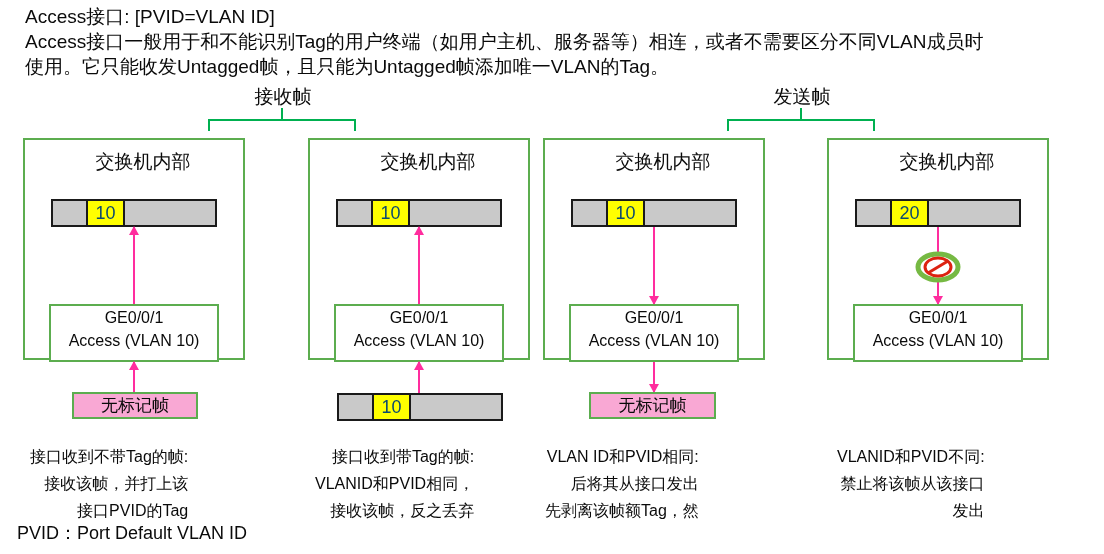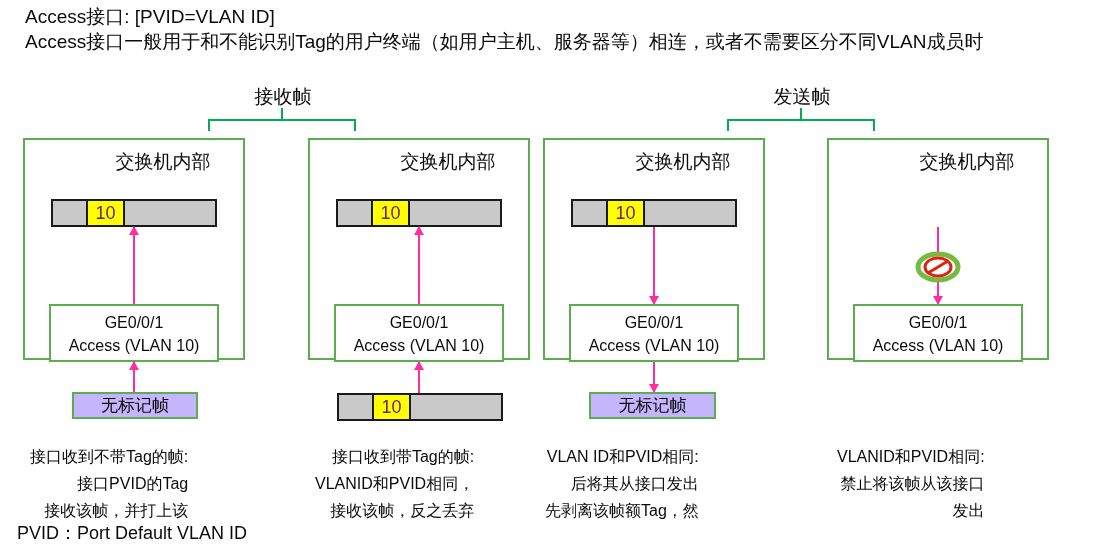--- a/index.html
+++ b/index.html
@@ -11,61 +11,62 @@
 
   
   .bracket{position:absolute;top:119px;width:148px;height:12px;border-top:2px solid #00b050;
            border-left:2px solid #00b050;border-right:2px solid #00b050;box-sizing:border-box;}
   .bracket-stem{position:absolute;top:108px;width:2px;height:12px;background:#00b050;}
   .bracket-label{position:absolute;top:84px;font-size:19px;white-space:nowrap;transform:translateX(-50%);text-align:center;}
 
   
   .panel{position:absolute;top:138px;width:222px;height:222px;border:2px solid #5cad4f;
          background:#fff;box-sizing:border-box;}
-  .panel-title{position:absolute;top:9px;left:0;width:236px;text-align:center;font-size:19px;padding-left:20px;}
+  .panel-title{position:absolute;top:9px;left:0;width:236px;text-align:center;font-size:19px;}
 
   
   .frame-bar{position:absolute;display:flex;width:166px;height:28px;border:2px solid #1a1a1a;
              box-sizing:border-box;background:#c9c9c9;}
   .seg-gray1{width:33px;border-right:2px solid #1a1a1a;background:#c9c9c9;}
   .seg-tag{width:35px;border-right:2px solid #1a1a1a;background:#ffff00;text-align:center;
-           font-size:18px;line-height:24px;color:#701a75;}
+           font-size:18px;line-height:24px;color:#0c4a6e;}
   .seg-gray2{flex:1;background:#c9c9c9;}
   .bar-in{left:26px;top:59px;}
 
   
   .arrow{position:absolute;width:2px;background:#ff2d9e;}
   .arrow .head{position:absolute;left:-4px;width:0;height:0;
                border-left:5px solid transparent;border-right:5px solid transparent;}
   .head-up{top:-1px;border-bottom:9px solid #ff2d9e;}
   .head-down{bottom:-1px;border-top:9px solid #ff2d9e;}
   .arrow-in{left:108px;top:87px;height:77px;}
 
   
   .port-box{position:absolute;left:24px;top:164px;width:170px;height:58px;border:2px solid #5cad4f;
-            background:#fff;text-align:center;font-size:16px;line-height:23px;padding-top:5px;
+            background:#fff;text-align:center;font-size:16px;line-height:23px;
             box-sizing:border-box;}
 
   
-  .ext-box{position:absolute;border:2px solid #5cad4f;background:#c4b5fd;text-align:center;
+  .ext-box{position:absolute;border:2px solid #5cad4f;background:#f9a8d4;text-align:center;
            font-size:17px;line-height:23px;box-sizing:border-box;}
   .no-entry{position:absolute;left:915px;top:251px;}
 
   
   .caption{position:absolute;top:443px;font-size:16px;line-height:27px;white-space:nowrap;text-align:right;}
   .footer{position:absolute;left:17px;top:521px;font-size:18px;white-space:nowrap;}
 </style>
 </head>
 <body>
 
 <div class="stage">
 
   <div class="header">
     <div>Access接口: [PVID=VLAN ID]</div>
     <div>Access接口一般用于和不能识别Tag的用户终端（如用户主机、服务器等）相连，或者不需要区分不同VLAN成员时</div>
+    <div>使用。它只能收发Untagged帧，且只能为Untagged帧添加唯一VLAN的Tag。</div>
   </div>
 
   <div class="bracket-label" style="left:283px">接收帧</div>
   <div class="bracket-stem" style="left:281px"></div>
   <div class="bracket" style="left:208px"></div>
 
   <div class="bracket-label" style="left:802px">发送帧</div>
   <div class="bracket-stem" style="left:800px"></div>
   <div class="bracket" style="left:727px"></div>
 
@@ -83,22 +84,22 @@
       <div>GE0/0/1</div>
       <div>Access (VLAN 10)</div>
     </div>
   </div>
   <div class="arrow" style="left:133px;top:362px;height:30px">
       <span class="head head-up"></span>
     </div>
   <div class="ext-box" style="left:72px;top:392px;width:126px;height:27px">无标记帧</div>
   <div class="caption" style="left:30px">
     <div>接口收到不带Tag的帧:</div>
+    <div>接收该帧，并打上该</div>
     <div>接口PVID的Tag</div>
-    <div>接收该帧，并打上该</div>
   </div>
 
   <div class="panel" style="left:308px">
     <div class="panel-title">交换机内部</div>
     <div class="frame-bar bar-in">
       <span class="seg-gray1"></span>
       <span class="seg-tag">10</span>
       <span class="seg-gray2"></span>
     </div>
     <div class="arrow arrow-in">
@@ -143,34 +144,39 @@
     </div>
   <div class="ext-box" style="left:589px;top:392px;width:127px;height:27px">无标记帧</div>
   <div class="caption" style="left:545px">
     <div>VLAN ID和PVID相同:</div>
     <div>后将其从接口发出</div>
     <div>先剥离该帧额Tag，然</div>
   </div>
 
   <div class="panel" style="left:827px">
     <div class="panel-title">交换机内部</div>
+    <div class="frame-bar bar-in">
+      <span class="seg-gray1"></span>
+      <span class="seg-tag">20</span>
+      <span class="seg-gray2"></span>
+    </div>
     <div class="arrow arrow-in">
         <span class="head head-down"></span>
       </div>
     <div class="port-box">
       <div>GE0/0/1</div>
       <div>Access (VLAN 10)</div>
     </div>
   </div>
   <svg class="no-entry" width="46" height="32" viewBox="0 0 46 32">
     <ellipse cx="23" cy="16" rx="20" ry="13" fill="#ffffff" stroke="#76b943" stroke-width="5"></ellipse>
     <ellipse cx="23" cy="16" rx="13" ry="9" fill="none" stroke="#dd2211" stroke-width="3"></ellipse>
     <line x1="13" y1="22" x2="33" y2="10" stroke="#dd2211" stroke-width="3"></line>
   </svg>
   <div class="caption" style="left:837px">
-    <div>VLANID和PVID相同:</div>
+    <div>VLANID和PVID不同:</div>
     <div>禁止将该帧从该接口</div>
     <div>发出</div>
   </div>
 
   <div class="footer">PVID：Port Default VLAN ID</div>
 
 </div>
 
 </body></html>

